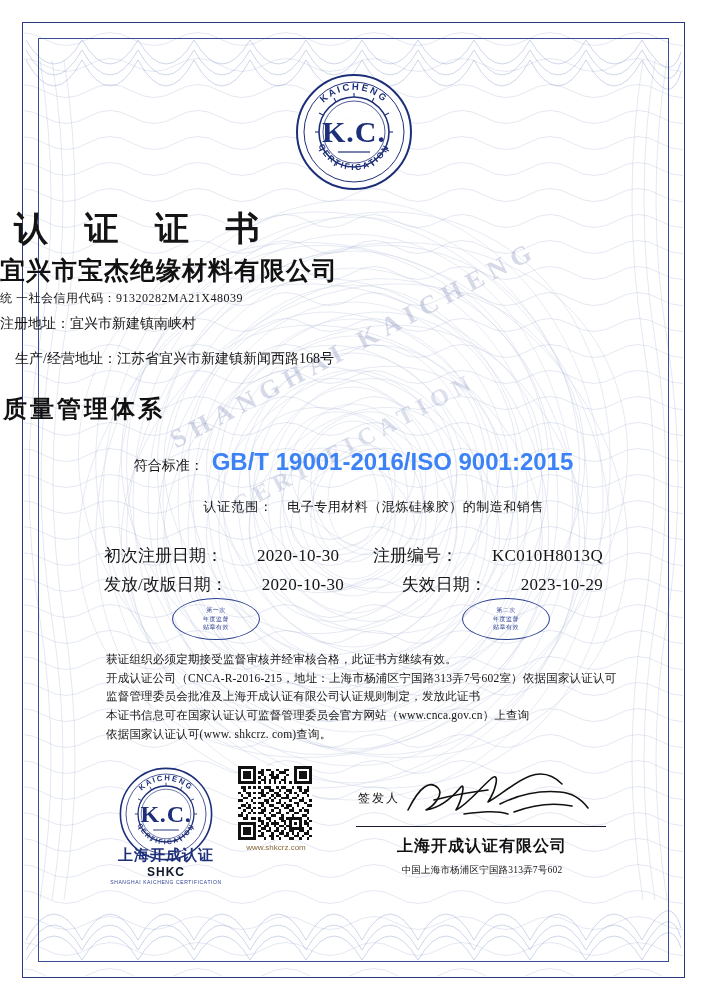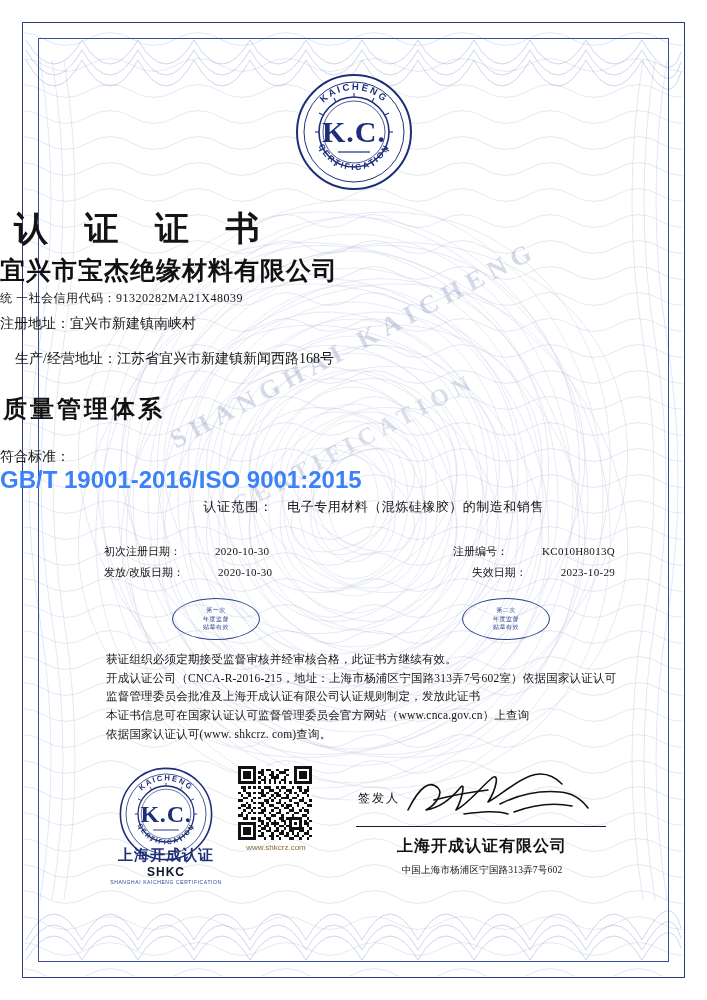--- a/index.html
+++ b/index.html
@@ -133,21 +133,21 @@
   }
   .standard-row {
     position: absolute;
     left: 0; right: 0;
     top: 448px;
     font-size: 14px;
     color: #141414;
     display: flex;
     justify-content: center;
     align-items: baseline;
-    flex-direction: column;
+    gap: 8px;
   }
   .standard-row .label { font-size: 14px; }
   .standard-row .value {
     font-family: "Liberation Sans", sans-serif;
     font-size: 24px;
     font-weight: bold;
     letter-spacing: 0px;
     color: #3b82f6;
   }
   .scope-row {
@@ -162,23 +162,23 @@
     gap: 14px;
     padding-left: 40px;
   }
   .scope-row .label { letter-spacing: 1px; }
   .scope-row .value { letter-spacing: 0.5px; }
 
   
   .dates {
     position: absolute;
     left: 104px;
-    right: 92px;
+    right: 104px;
     top: 544px;
-    font-size: 11px;
+    font-size: 17px;
     color: #141414;
     text-align: center;
   }
   .dates .line {
     display: flex;
     justify-content: space-between;
     align-items: baseline;
     margin-bottom: 6px;
   }
   .dates .left, .dates .right {

